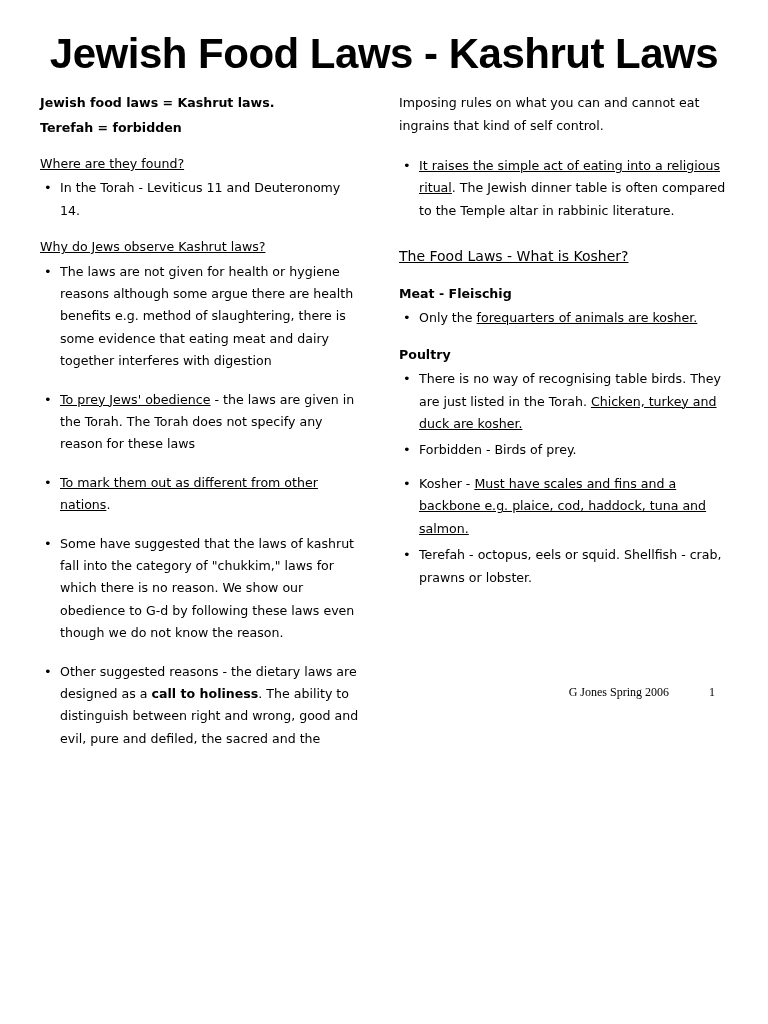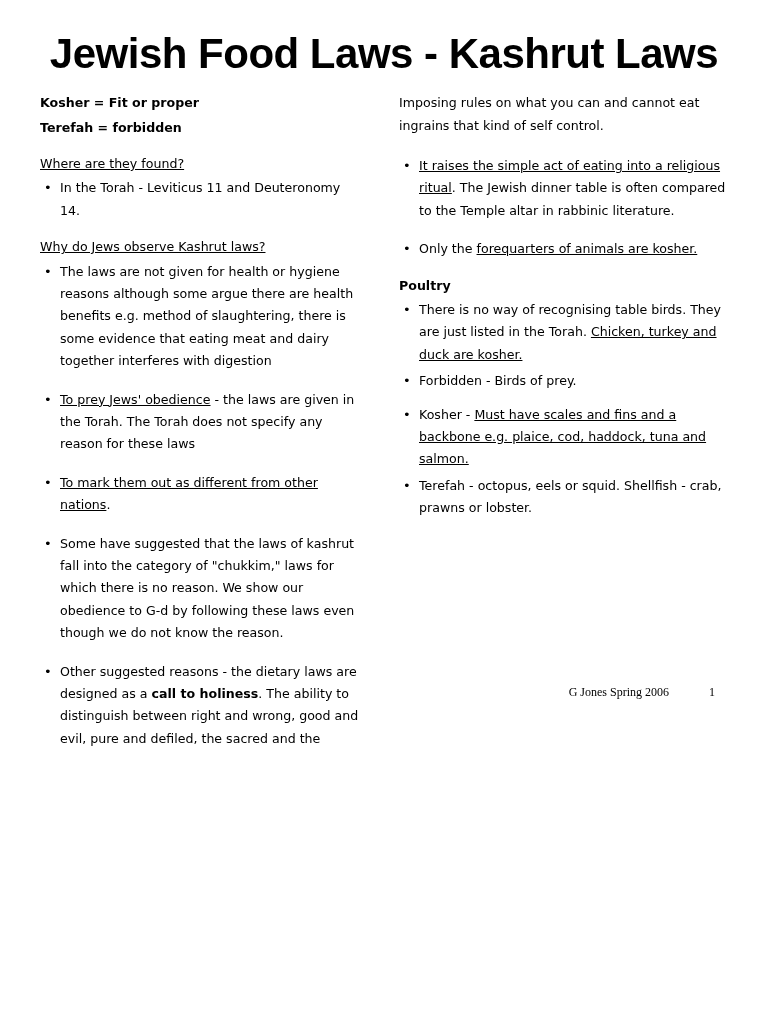--- a/index.html
+++ b/index.html
@@ -91,21 +91,21 @@
 <body>
 
 <div class="page">
 
   <h1 class="doc-title">Jewish Food Laws - Kashrut Laws</h1>
 
   <div class="columns">
 
     <div class="col left">
 
-      <p class="tight" style="font-weight:bold;">Kosher = Fit or proper</p>
+      <p class="tight" style="font-weight:bold;">Jewish food laws = Kashrut laws.</p>
       <p class="block" style="font-weight:bold;">Terefah = forbidden</p>
 
       <p class="heading">Where are they found?</p>
       <p class="bullet">
         <span>In the Torah - Leviticus 11 and Deuteronomy 14.</span>
       </p>
 
       <p class="heading">Why do Jews observe Kashrut laws?</p>
 
       <p class="bullet spaced">
@@ -131,21 +131,23 @@
     </div>
 
     <div class="col right">
 
       <p class="block">Imposing rules on what you can and cannot eat ingrains that kind of self control.</p>
 
       <p class="bullet spaced" style="margin-top:18px;">
         <u class="b">It raises the simple act of eating into a religious ritual</u><span>. The Jewish dinner table is often compared to the Temple altar in rabbinic literature.</span>
       </p>
 
+      <p class="heading" style="font-size:14px; margin-top:22px;">The Food Laws - What is Kosher?</p>
 
+      <p class="subheading">Meat - Fleischig</p>
 
 
       <p class="bullet">
         <span>Only the </span><u class="b">forequarters of animals are kosher.</u>
       </p>
 
       <p class="subheading">Poultry</p>
 
       <p class="bullet nogap">
         <span>There is no way of recognising table birds.  They are just listed in the Torah.  </span><u class="b">Chicken, turkey and duck are kosher.</u>

